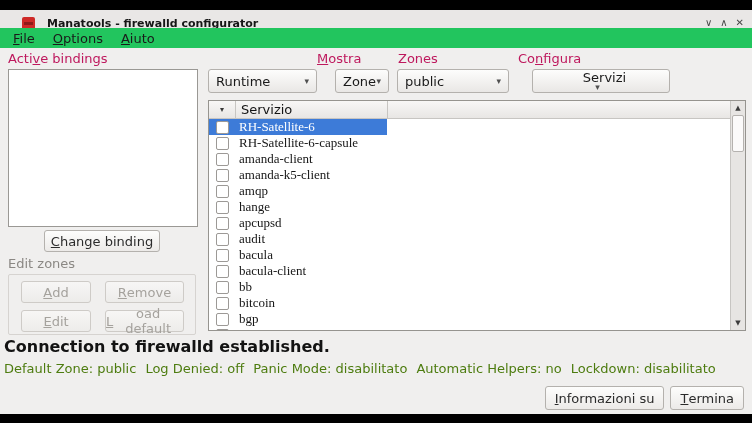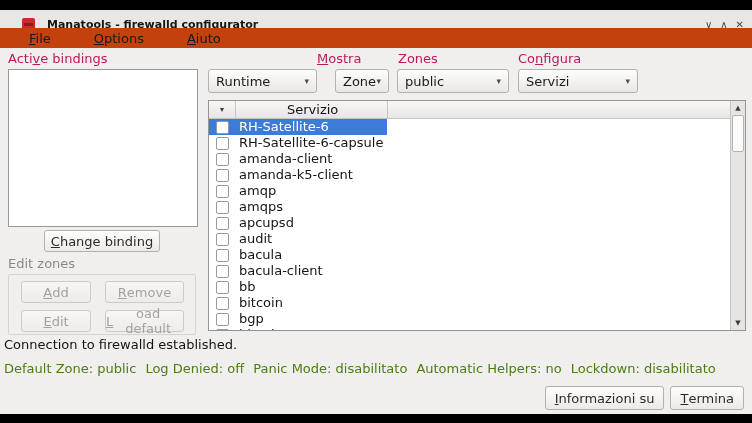--- a/index.html
+++ b/index.html
@@ -7,33 +7,33 @@
   .screen {
     position:relative; width:752px; height:423px; background:#000;
     font-family:"DejaVu Sans","Liberation Sans",sans-serif;
     color:#1a1a1a; overflow:hidden;
   }
   .window { position:absolute; left:0; top:10px; width:752px; height:404px; background:#f0efee; }
 
   
   .titlebar {
     position:absolute; left:0; top:0; width:752px; height:30px;
-    background:#e9e7e6; display:flex; align-items:center; border-bottom:1px solid #737373;
+    background:#e9e7e6; display:flex; align-items:center; border-bottom:4px solid #737373;
   }
   .app-icon { width:13px; height:13px; margin-left:22px; display:inline-block; position:relative; }
   .app-icon .box { position:absolute; inset:0; background:#ce2a28; border-radius:2px; }
   .app-icon .band { position:absolute; left:2px; right:2px; top:5px; height:3px; background:#8f1b1a; }
   .title { margin-left:12px; font-size:11px; font-weight:bold; color:#161616; }
   .win-controls { margin-left:auto; margin-right:8px; display:flex; gap:8px; }
   .wbtn { font-size:10px; color:#474747; line-height:14px; cursor:default; }
 
   
   .menubar {
     position:absolute; left:0; top:18px; width:752px; height:20px;
-    background:#c2410c; display:flex; align-items:center; padding-left:20px;gap:25px;
+    background:#22c55e; display:flex; align-items:center; padding-left:4px;
   }
   .menu-item { font-size:13px; padding:1px 9px; color:#1a1a1a; }
 
   
   .content { position:absolute; left:0; top:38px; width:752px; height:366px; background:#f0efee; }
   .label { position:absolute; font-size:13px; color:#be185d; }
   .mn { text-decoration:underline; text-underline-offset:1px; }
 
   .bindings-list {
     position:absolute; left:8px; top:21px; width:190px; height:158px;
@@ -72,44 +72,44 @@
     border:1px solid #96948f; background:#ffffff; display:flex;
   }
   .table-main { flex:1; display:flex; flex-direction:column; position:relative; }
   .thead {
     height:18px; background:linear-gradient(#f8f7f6,#e8e6e4);
     border-bottom:1px solid #c7c5c2; display:flex; align-items:center;
     font-size:13px; color:#141414; flex:none; position:relative;
   }
   .th-check { width:27px; height:100%; display:flex; align-items:center; justify-content:center;
               border-right:1px solid #c7c5c2; font-size:8px; color:#3a3a3a; }
-  .th-name { padding-left:5px;margin-left:46px; }
+  .th-name { padding-left:5px; }
   .col-sep { position:absolute; left:178px; top:0; bottom:0; width:1px; background:#c7c5c2; }
   .tbody { flex:1; overflow:hidden; background:#fff; }
-  .row { height:16px; display:flex; align-items:center; }
+  .row { height:16px; display:flex; align-items:center;font-family:Liberation Serif, serif; }
   .row-band { width:178px; height:100%; display:flex; align-items:center; }
   .row.selected .row-band { background:#3d7bd8; }
   .row.selected .svc { color:#ffffff; }
   .checkbox {
     width:13px; height:13px; margin-left:7px; background:#ffffff;
     border:1px solid #9c9996; border-radius:2px; flex:none;
   }
   .svc { margin-left:10px; font-size:13px; line-height:16px; color:#161616; white-space:nowrap; }
 
   .scrollbar {
     width:15px; flex:none; background:#e7e5e3; border-left:1px solid #c7c5c2;
     display:flex; flex-direction:column; align-items:center;
   }
   .sb-btn { height:14px; width:100%; display:flex; align-items:center; justify-content:center;
             font-size:8px; color:#3c3c3c; flex:none; }
   .sb-thumb { width:12px; height:37px; background:#fbfafa; border:1px solid #b5b2af; border-radius:2px; flex:none; }
   .sb-spacer { flex:1; }
 
   
-  .status1 { position:absolute; left:4px; top:289px; font-size:13px; color:#131313; }
+  .status1 { position:absolute; left:4px; top:289px; font-size:16px; color:#131313;font-weight:bold; }
   .status2 { position:absolute; left:4px; top:313px; font-size:13px; color:#4d7c0f; white-space:nowrap; }
   .status-item { margin-right:9px; }
   .footer { position:absolute; right:8px; top:338px; display:flex; gap:6px; }
   .footer .btn { height:24px; padding:0 9px; }
 
   .bar-top { position:absolute; left:0; top:0; width:752px; height:10px; background:#000; }
   .bar-bottom { position:absolute; left:0; top:414px; width:752px; height:9px; background:#000; }
 </style>
 </head>
 <body>
@@ -160,21 +160,21 @@
         <span class="combo-arrow">▾</span>
       </div>
       <div class="combo" style="left:335px; width:54px;">
         <span class="combo-text">Zones</span>
         <span class="combo-arrow">▾</span>
       </div>
       <div class="combo" style="left:397px; width:112px;">
         <span class="combo-text">public</span>
         <span class="combo-arrow">▾</span>
       </div>
-      <div class="combo" style="left:518px; width:120px;">
+      <div class="combo" style="left:532px; width:138px;flex-direction:column;">
         <span class="combo-text">Servizi</span>
         <span class="combo-arrow">▾</span>
       </div>
 
       <div class="table">
         <div class="table-main">
           <div class="thead">
             <span class="th-check">
               <span>▾</span>
             </span>
@@ -208,21 +208,21 @@
   </div>
               <div class="row">
     <span class="row-band">
       <span class="checkbox"></span>
       <span class="svc">amqp</span>
     </span>
   </div>
               <div class="row">
     <span class="row-band">
       <span class="checkbox"></span>
-      <span class="svc">amqps</span>
+      <span class="svc">hange</span>
     </span>
   </div>
               <div class="row">
     <span class="row-band">
       <span class="checkbox"></span>
       <span class="svc">apcupsd</span>
     </span>
   </div>
               <div class="row">
     <span class="row-band">

